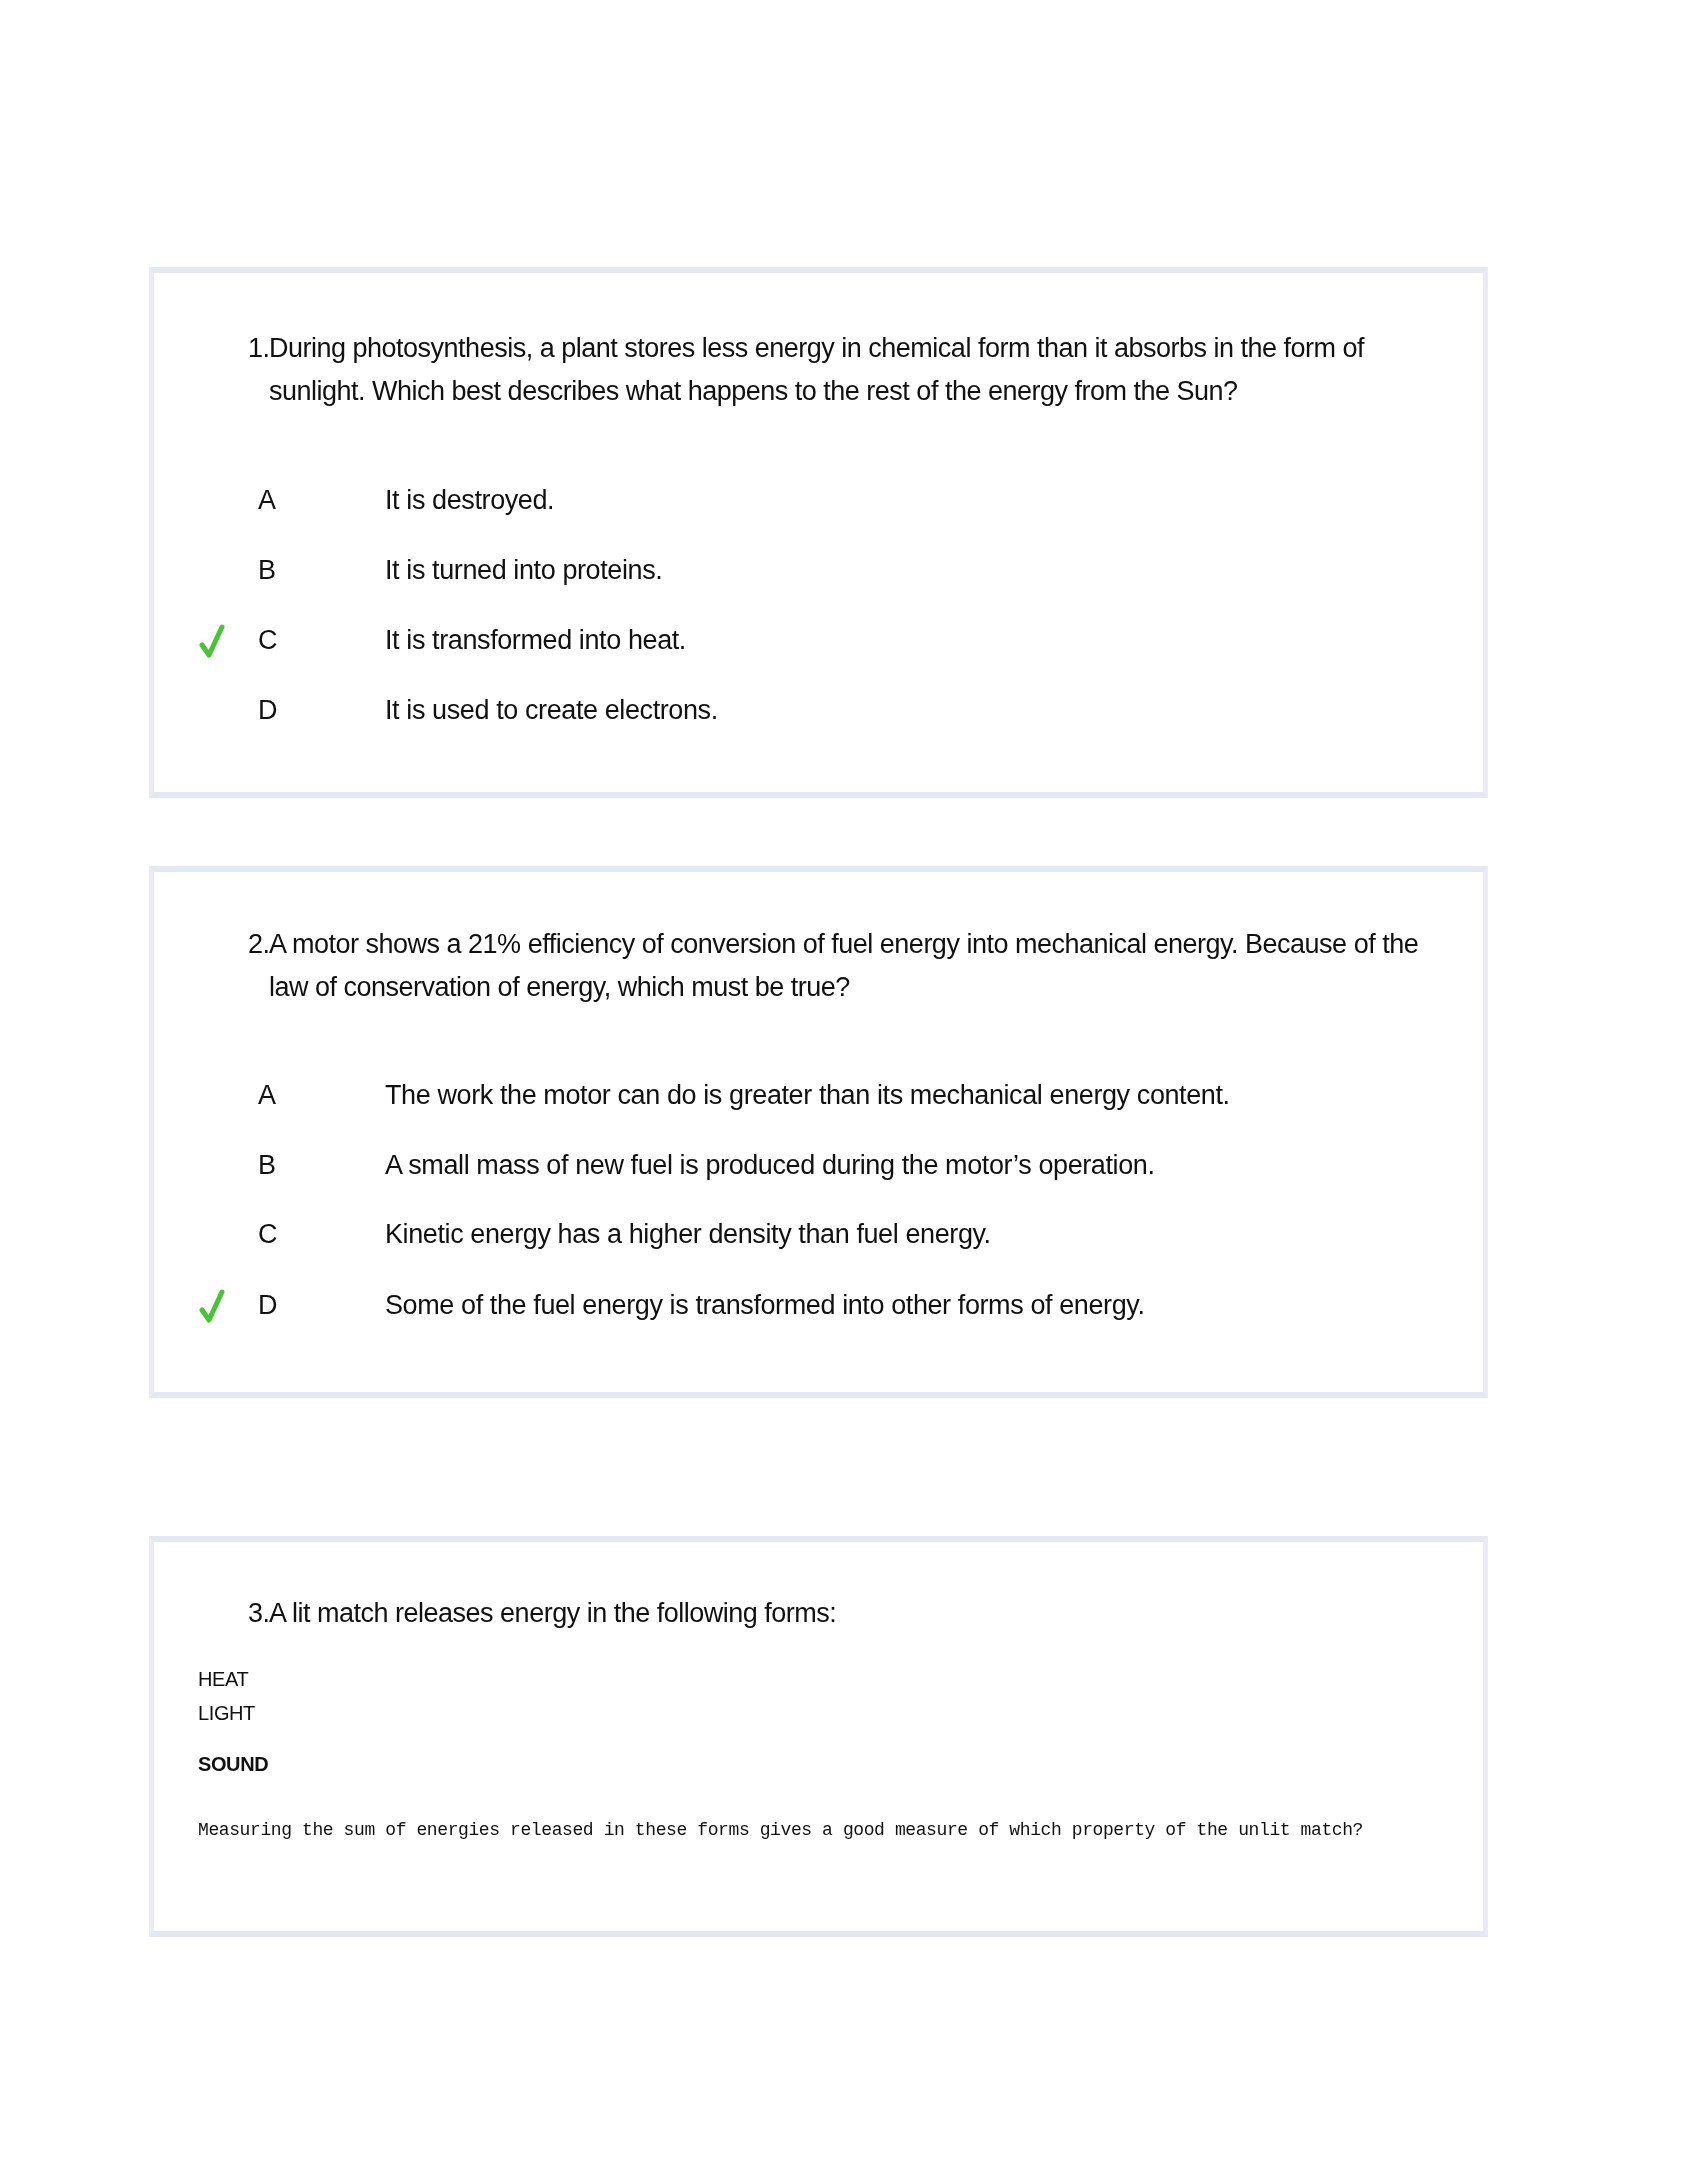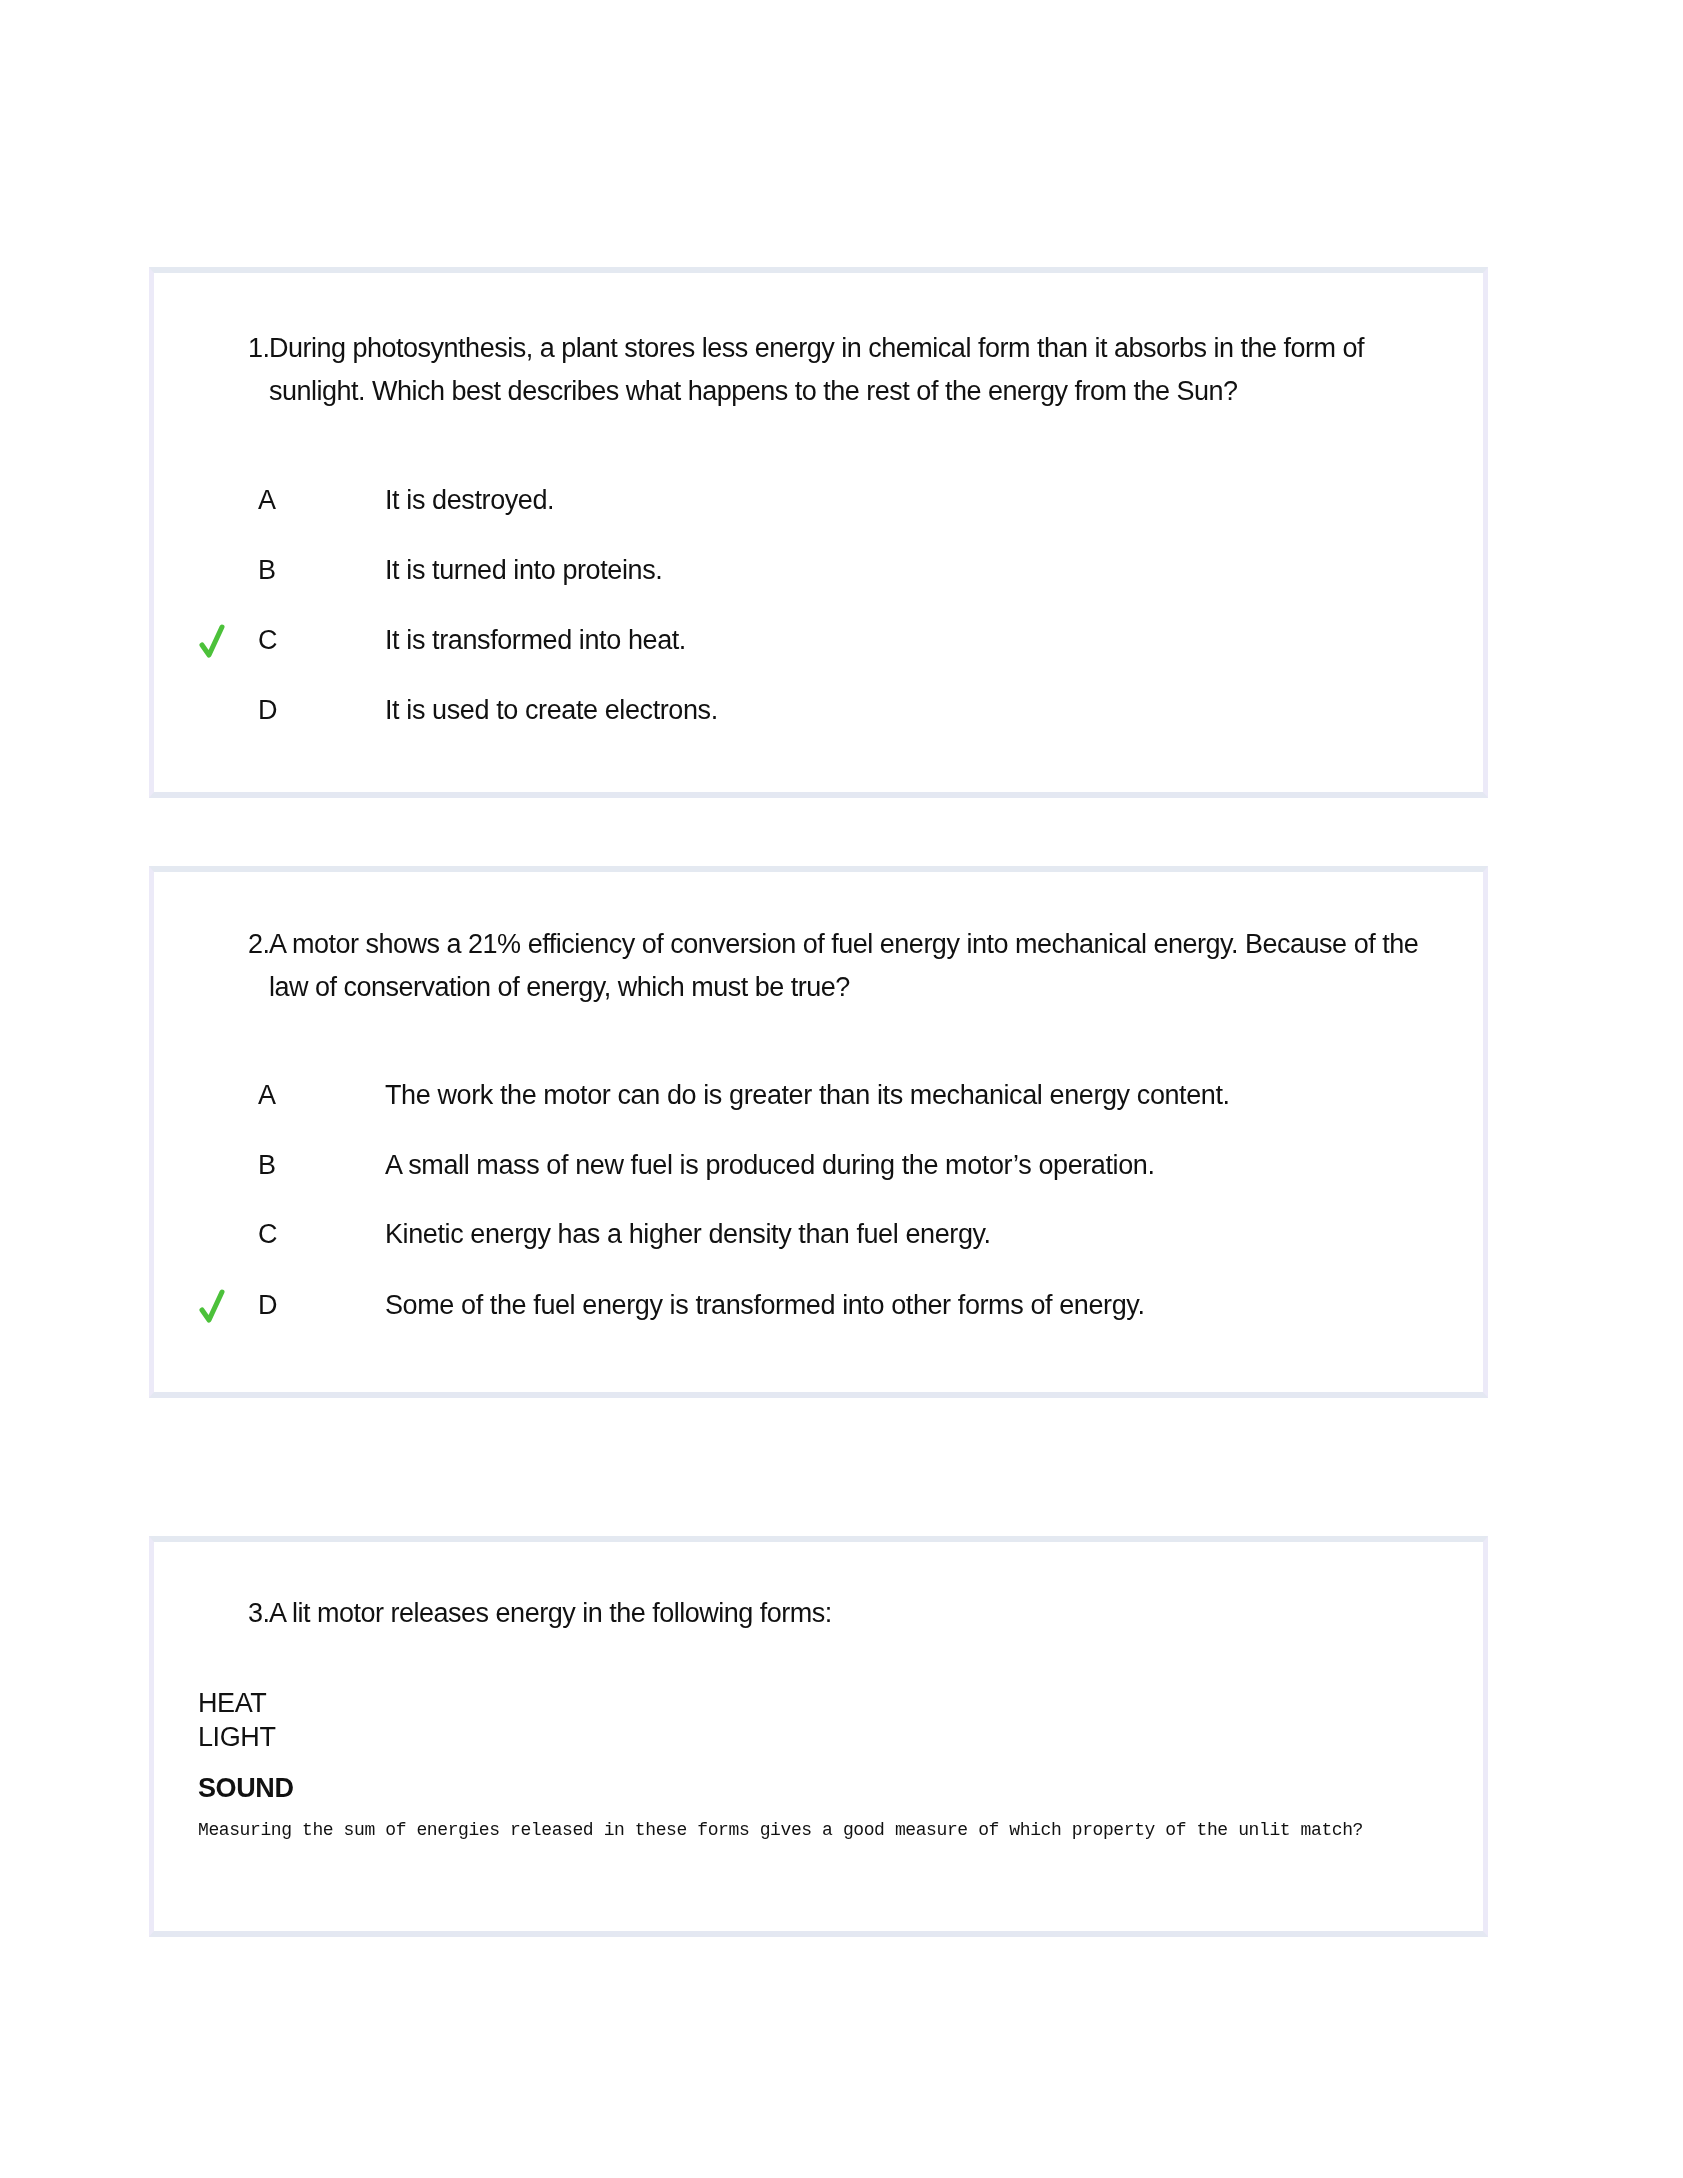--- a/index.html
+++ b/index.html
@@ -10,21 +10,21 @@
             border-top: 6px solid #e4e9f1; border-bottom: 6px solid #e4e8f2;
             border-left: 5px solid #eceaf8; border-right: 5px solid #eceaf8; }
     .q-stem { position: absolute; left: 94px; width: 1188px; font-size: 27px; line-height: 43px;
               letter-spacing: -0.5px; }
     .q-num { position: absolute; left: 0; top: 0; }
     .q-text { margin-left: 21px; display: block; }
     .opt { position: absolute; left: 0; width: 1287px; height: 40px; font-size: 27px; letter-spacing: -0.4px; }
     .opt .check { position: absolute; left: 44px; top: -4px; width: 30px; height: 40px; }
     .opt .letter { position: absolute; left: 104px; top: 0; }
     .opt .text { position: absolute; left: 231px; top: 0; white-space: nowrap; }
-    .plain { position: absolute; left: 44px; font-size: 27px; letter-spacing: -0.4px; margin-top: 20px; }
+    .plain { position: absolute; left: 44px; font-size: 20px; letter-spacing: -0.4px; }
     .para { position: absolute; left: 44px; width: 1277px; font-size: 18px; line-height: 43px; letter-spacing: -0.4px; font-family: Liberation Mono, monospace; }
   </style>
 </head>
 <body>
 
 <div class="qbox" style="top:267px; height:531px;">
   <div class="q-stem" style="top:54px;">
     <span class="q-num">1.</span>
     <span class="q-text">During photosynthesis, a plant stores less energy in chemical form than it absorbs in the form of sunlight. Which best describes what happens to the rest of the energy from the Sun?</span>
   </div>
@@ -75,20 +75,20 @@
         </svg>
     </span>
     <span class="letter">D</span>
     <span class="text">Some of the fuel energy is transformed into other forms of energy.</span>
   </div>
 </div>
 
 <div class="qbox" style="top:1536px; height:401px;">
   <div class="q-stem" style="top:50px;">
     <span class="q-num">3.</span>
-    <span class="q-text">A lit motor releases energy in the following forms:</span>
+    <span class="q-text">A lit match releases energy in the following forms:</span>
   </div>
   <div class="plain" style="top:126px;">HEAT</div>
   <div class="plain" style="top:160px;">LIGHT</div>
   <div class="plain" style="top:211px;font-weight:bold;">SOUND</div>
   <div class="para" style="top:267px;">Measuring the sum of energies released in these forms gives a good measure of which property of the unlit match?</div>
 </div>
 
 
 </body></html>

